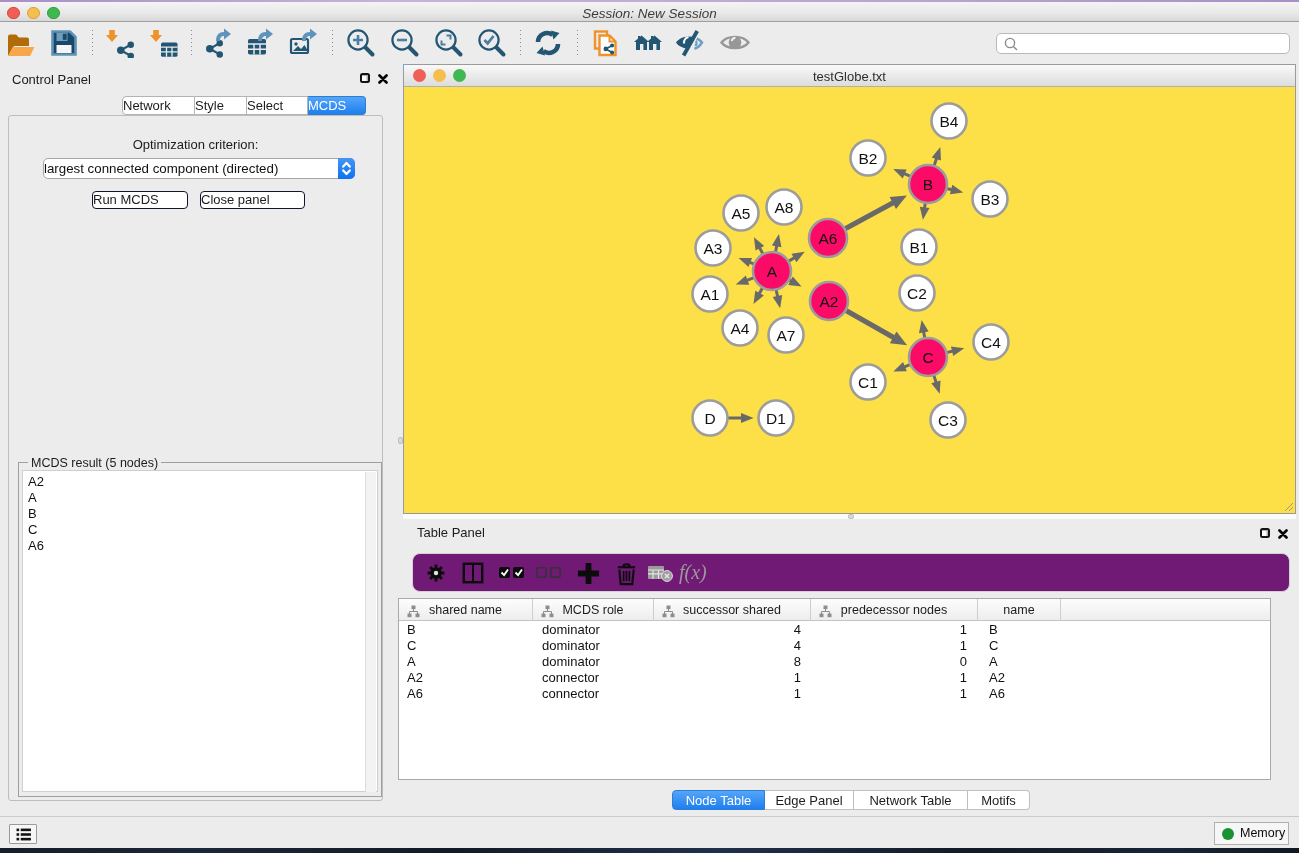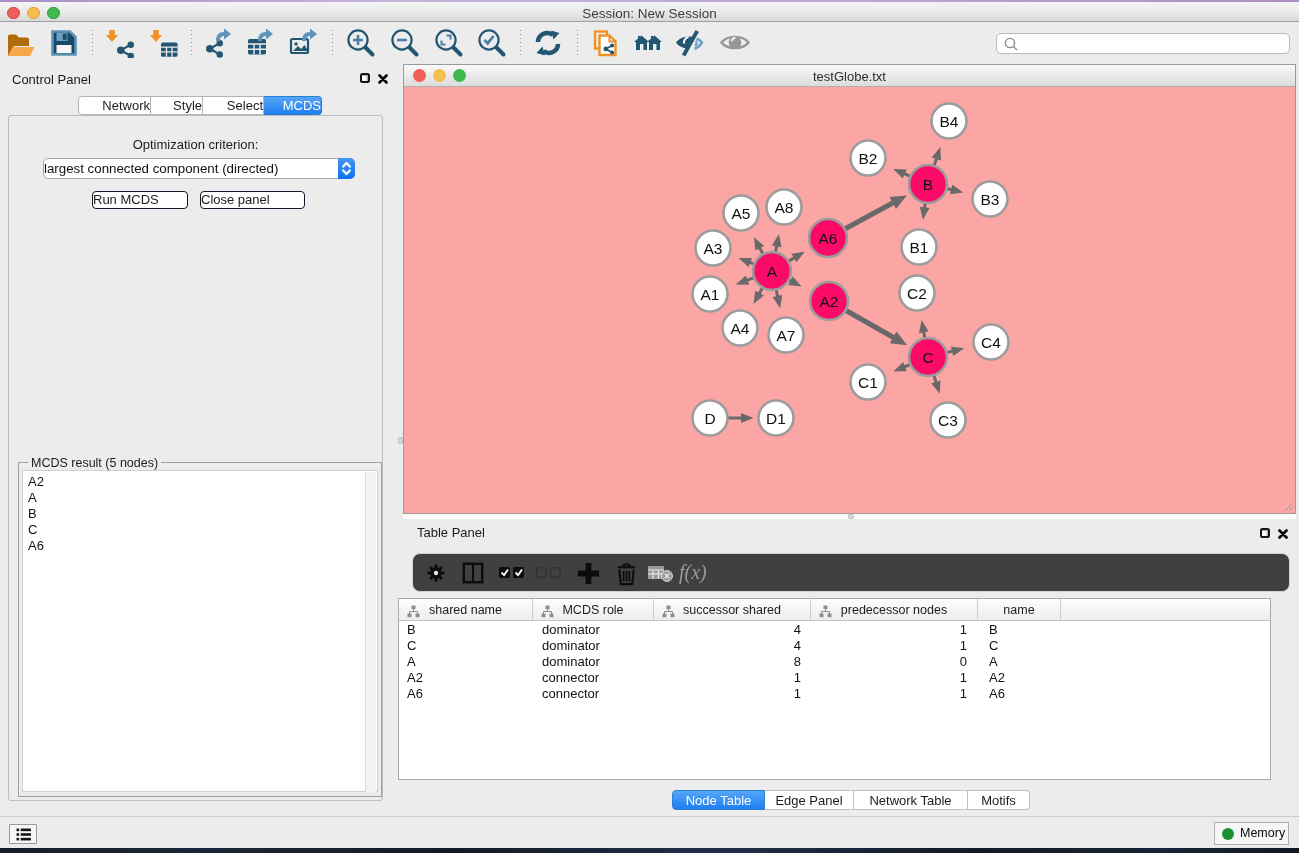--- a/index.html
+++ b/index.html
@@ -4,55 +4,55 @@
 <style>
   * { margin:0; padding:0; box-sizing:border-box; }
   html,body { width:1299px; height:853px; overflow:hidden; }
   body { -webkit-font-smoothing:antialiased; font-family:"Liberation Sans", sans-serif; background:#ececec; position:relative; }
   .abs { position:absolute; }
   
   #deskline { left:0; top:0; width:1299px; height:3px; background:linear-gradient(90deg,#a98fc5,#c4b4d8 30%,#b7a5d0 70%,#a98fc5); }
   #titlebar { left:0; top:2px; width:1299px; height:20px;
     background:linear-gradient(#f4f4f4,#e9e9e9 55%,#d8d8d8); border-bottom:1px solid #9f9f9f; }
   .tl { border-radius:50%; width:12.5px; height:12.5px; top:4.5px; }
-  #title { width:100%; text-align:center; top:4px; font-size:13.5px; color:#403b3b; }
+  #title { width:100%; text-align:center; top:4px; font-size:13.5px; color:#403b3b;font-style:italic; }
   #toolbar { left:0; top:23px; width:1299px; height:41px; background:#ececec; }
   .sep { top:7px; height:28px; width:1px; background:repeating-linear-gradient(#8b8b8b 0 1.1px, transparent 1.1px 4px); }
   #searchbox { left:996px; top:10px; width:294px; height:21px; background:#fff;
     border:1px solid #b9b9b9; border-radius:5px; }
   
   #cp-title { left:12px; top:72px; font-size:13px; color:#1c1c1c; }
   .winbtn-sq { width:10px; height:10px; border:2px solid #141414; border-radius:2.5px; background:#fdfdfd; box-shadow:inset -1.5px 1px 0 #b5b5b5; }
   #cp-box { left:8px; top:115px; width:375px; height:686px; border:1px solid #bdbdbd;
     border-radius:3px; background:#ececec; }
   .tab { top:96px; height:18.5px; border:1px solid #b3b3b3; background:#fff; font-size:13px;
-    text-align:right; color:#1c1c1c; line-height:18px; }
+    text-align:left; color:#1c1c1c; line-height:18px;margin-left:44px; }
   #optlabel { left:0; top:137px; width:391px; text-align:center; font-size:13px; color:#1c1c1c; }
   #combo { left:43px; top:158px; width:312px; height:21px; background:#fff;
     border:1px solid #a6a6a6; border-radius:5px; font-size:13.3px; line-height:20px;
     color:#111; }
   #combo-btn { left:338px; top:158px; width:17px; height:21px; border-radius:0 5px 5px 0;
     background:linear-gradient(#4495f5,#0e72f1); }
   .pbtn { top:191px; height:18px; background:#fff; border:1px solid #0f172a; border-radius:4px;
     font-size:13px; text-align:left; line-height:16px; color:#1c1c1c; }
   #fieldset { left:18px; top:462px; width:364px; height:335px; border:1px solid #9f9f9f; }
   #fs-legend { left:28px; top:456px; background:#ececec; font-size:12.5px; color:#1c1c1c; padding:0 3px; }
   #fs-list { left:22px; top:470px; width:356px; height:322px; background:#fff; border:1px solid #cfcfcf; }
   #fs-scroll { right:1px; top:1px; width:11px; height:320px; background:#f3f3f3; border-left:1px solid #dcdcdc; position:absolute; }
   .li { left:5px; font-size:13px; color:#111; position:absolute; }
   
   #netwin { left:403px; top:64px; width:893px; height:450px; border:1px solid #9a9a9a;
-    background:#fca5a5; }
+    background:#fde047; }
   #net-titlebar { left:0; top:0; width:100%; height:22px;
     background:linear-gradient(#f9f9f9,#dcdcdc); border-bottom:1px solid #b0b0b0; position:absolute; }
   .tl2 { border-radius:50%; width:13px; height:13px; top:4px; position:absolute; }
   #net-title { width:100%; text-align:center; top:4px; font-size:13px; color:#2e2e2e; position:absolute; }
   
   #tp-title { left:417px; top:525px; font-size:13px; color:#1c1c1c; }
-  #tp-toolbar { left:412px; top:553px; width:878px; height:39px; background:#404040;
+  #tp-toolbar { left:412px; top:553px; width:878px; height:39px; background:#701a75;
     border:1px solid #d2d2d2; border-radius:8px; }
   #tbl { left:398px; top:598px; width:873px; height:182px; background:#fff; border:1px solid #a9a9a9; }
   #tbl-head { left:0; top:0; width:871px; height:22px; background:linear-gradient(#fdfdfd,#ededed);
     border-bottom:1px solid #c3c3c3; position:absolute; }
   .th { position:absolute; top:0; height:22px; border-right:1px solid #cdcdcd; font-size:12.5px;
     color:#1c1c1c; text-align:center; line-height:22px; }
   .td { position:absolute; font-size:13px; color:#111; height:16px; line-height:16px; }
   .btab { top:790px; height:20px; background:#fff; border:1px solid #c0c0c0; font-size:13px;
     text-align:center; line-height:19px; color:#1c1c1c; }
   

